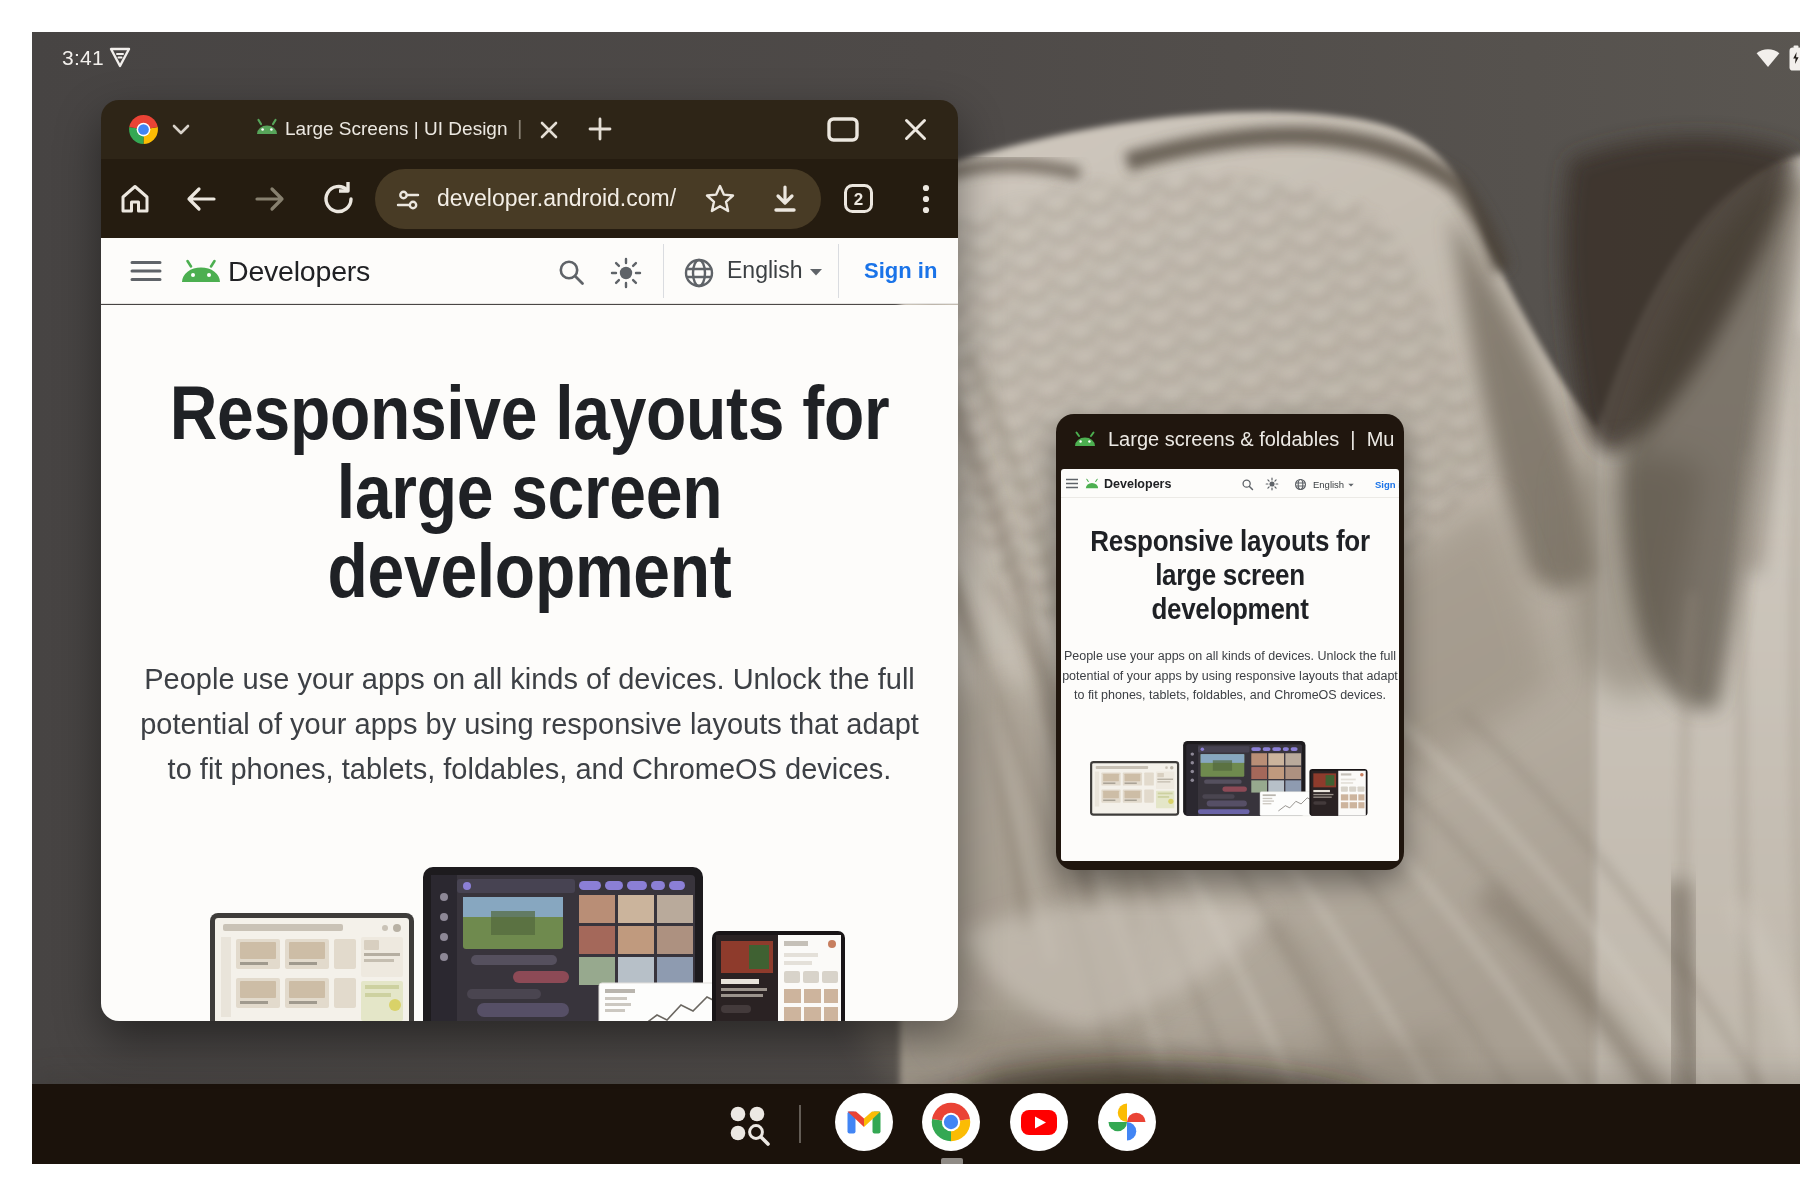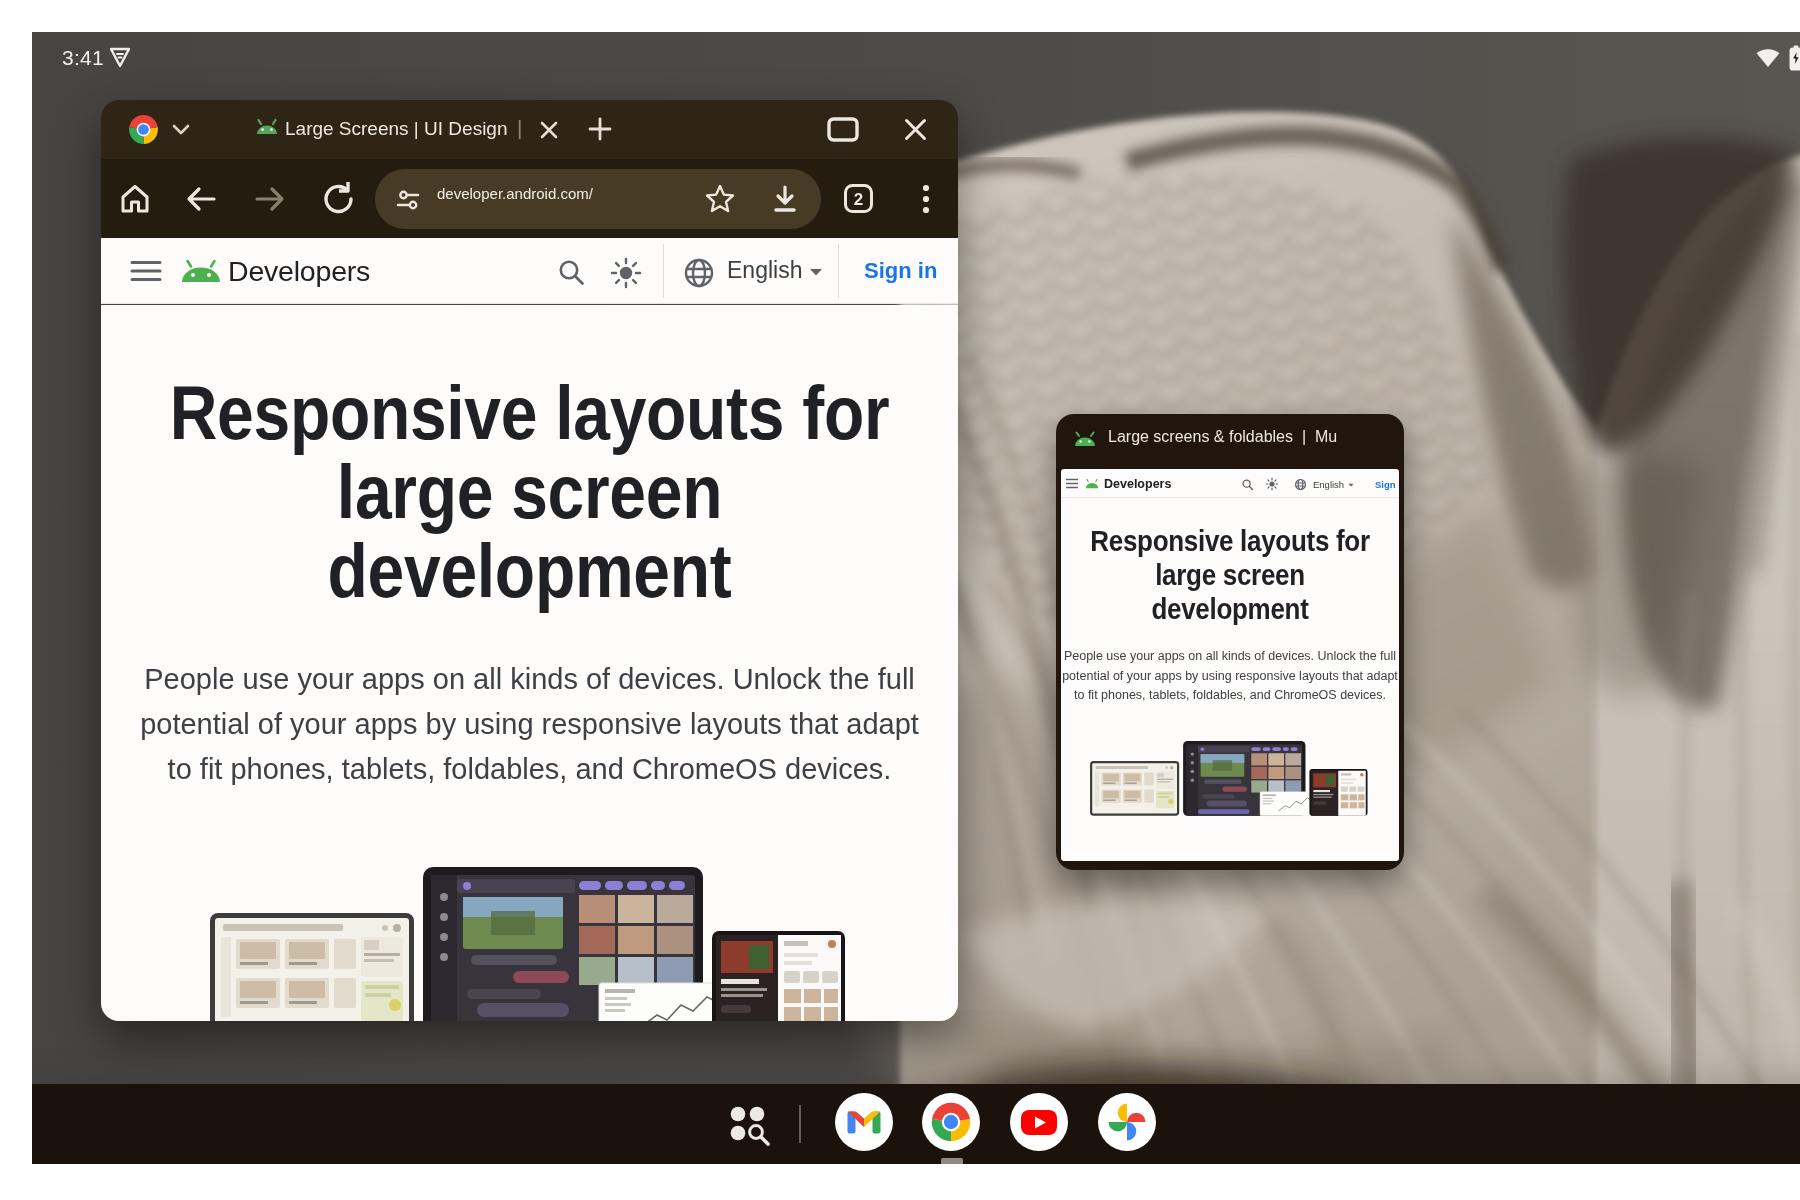--- a/index.html
+++ b/index.html
@@ -14,31 +14,31 @@
   
   .taskbar { position:absolute; left:0; top:1052px; width:1800px; height:80px; background:#1b120b; }
   .ticon { position:absolute; top:9px; width:58px; height:58px; border-radius:50%; background:#fff; }
   .tind { position:absolute; left:909px; top:74px; width:22px; height:7px; background:#8f8a85; border-radius:2px; }
 
   
   .win { position:absolute; left:69px; top:68px; width:857px; height:921px; border-radius:18px; overflow:hidden; box-shadow:0 18px 45px rgba(0,0,0,0.45); }
   .tabbar { position:absolute; left:0; top:0; width:857px; height:59px; background:#2e2517;padding-left:39px; }
   .toolbar { position:absolute; left:0; top:59px; width:857px; height:79px; background:#251c10; }
   .urlpill { position:absolute; left:274px; top:10px; width:446px; height:60px; border-radius:30px; background:#483b25; }
-  .urltext { position:absolute; left:62px; top:16px; color:#f3eee6; font-size:15px; }
+  .urltext { position:absolute; left:62px; top:16px; color:#f3eee6; font-size:23px; }
   .tabtitle { position:absolute; left:184px; top:18px; color:#ece8e1; font-size:19px; }
   .sitehead { position:absolute; left:0; top:138px; width:857px; height:66px; background:#fdfcfa; border-bottom:1px solid #e7e5e2; }
   .content { position:absolute; left:0; top:205px; width:857px; height:716px; background:#fdfcfa; }
   .h1 { position:absolute; left:0; top:69px; width:857px; text-align:center; color:#1f2125; font-size:66px; line-height:69px; font-weight:bold; letter-spacing:-0.3px; transform:scaleY(1.145); transform-origin:50% 0; }
   .para { position:absolute; left:0; top:352px; width:857px; text-align:center; color:#3d4045; font-size:29px; line-height:45px; }
 
   
   .pwin { position:absolute; left:1024px; top:382px; width:348px; height:456px; border-radius:18px; background:#20160e; overflow:hidden; box-shadow:0 12px 30px rgba(0,0,0,0.4); }
   .pscreen { position:absolute; left:5px; top:55px; width:338px; height:392px; background:#fdfcfa; border-radius:3px; overflow:hidden; }
-  .ptitle { position:absolute; left:52px; top:14px; color:#ece9e4; font-size:16px; white-space:nowrap; }
+  .ptitle { position:absolute; left:52px; top:14px; color:#ece9e4; font-size:20px; white-space:nowrap; }
   .ph1 { position:absolute; left:0; top:55px; width:338px; text-align:center; color:#1f2125; font-size:26px; line-height:30px; font-weight:bold; letter-spacing:-0.3px; transform:scaleY(1.13); transform-origin:50% 0; }
   .ppara { position:absolute; left:-6px; top:178px; width:350px; text-align:center; color:#3d4045; font-size:12.5px; line-height:19.5px; }
 </style>
 </head>
 <body>
 <div class="page">
   <div class="screen">
     <div id="wallpaper" class="abs" style="left:0;top:0;width:1800px;height:1132px;">
       <svg width="1800" height="1132" viewBox="0 0 1800 1132">
         <defs>

